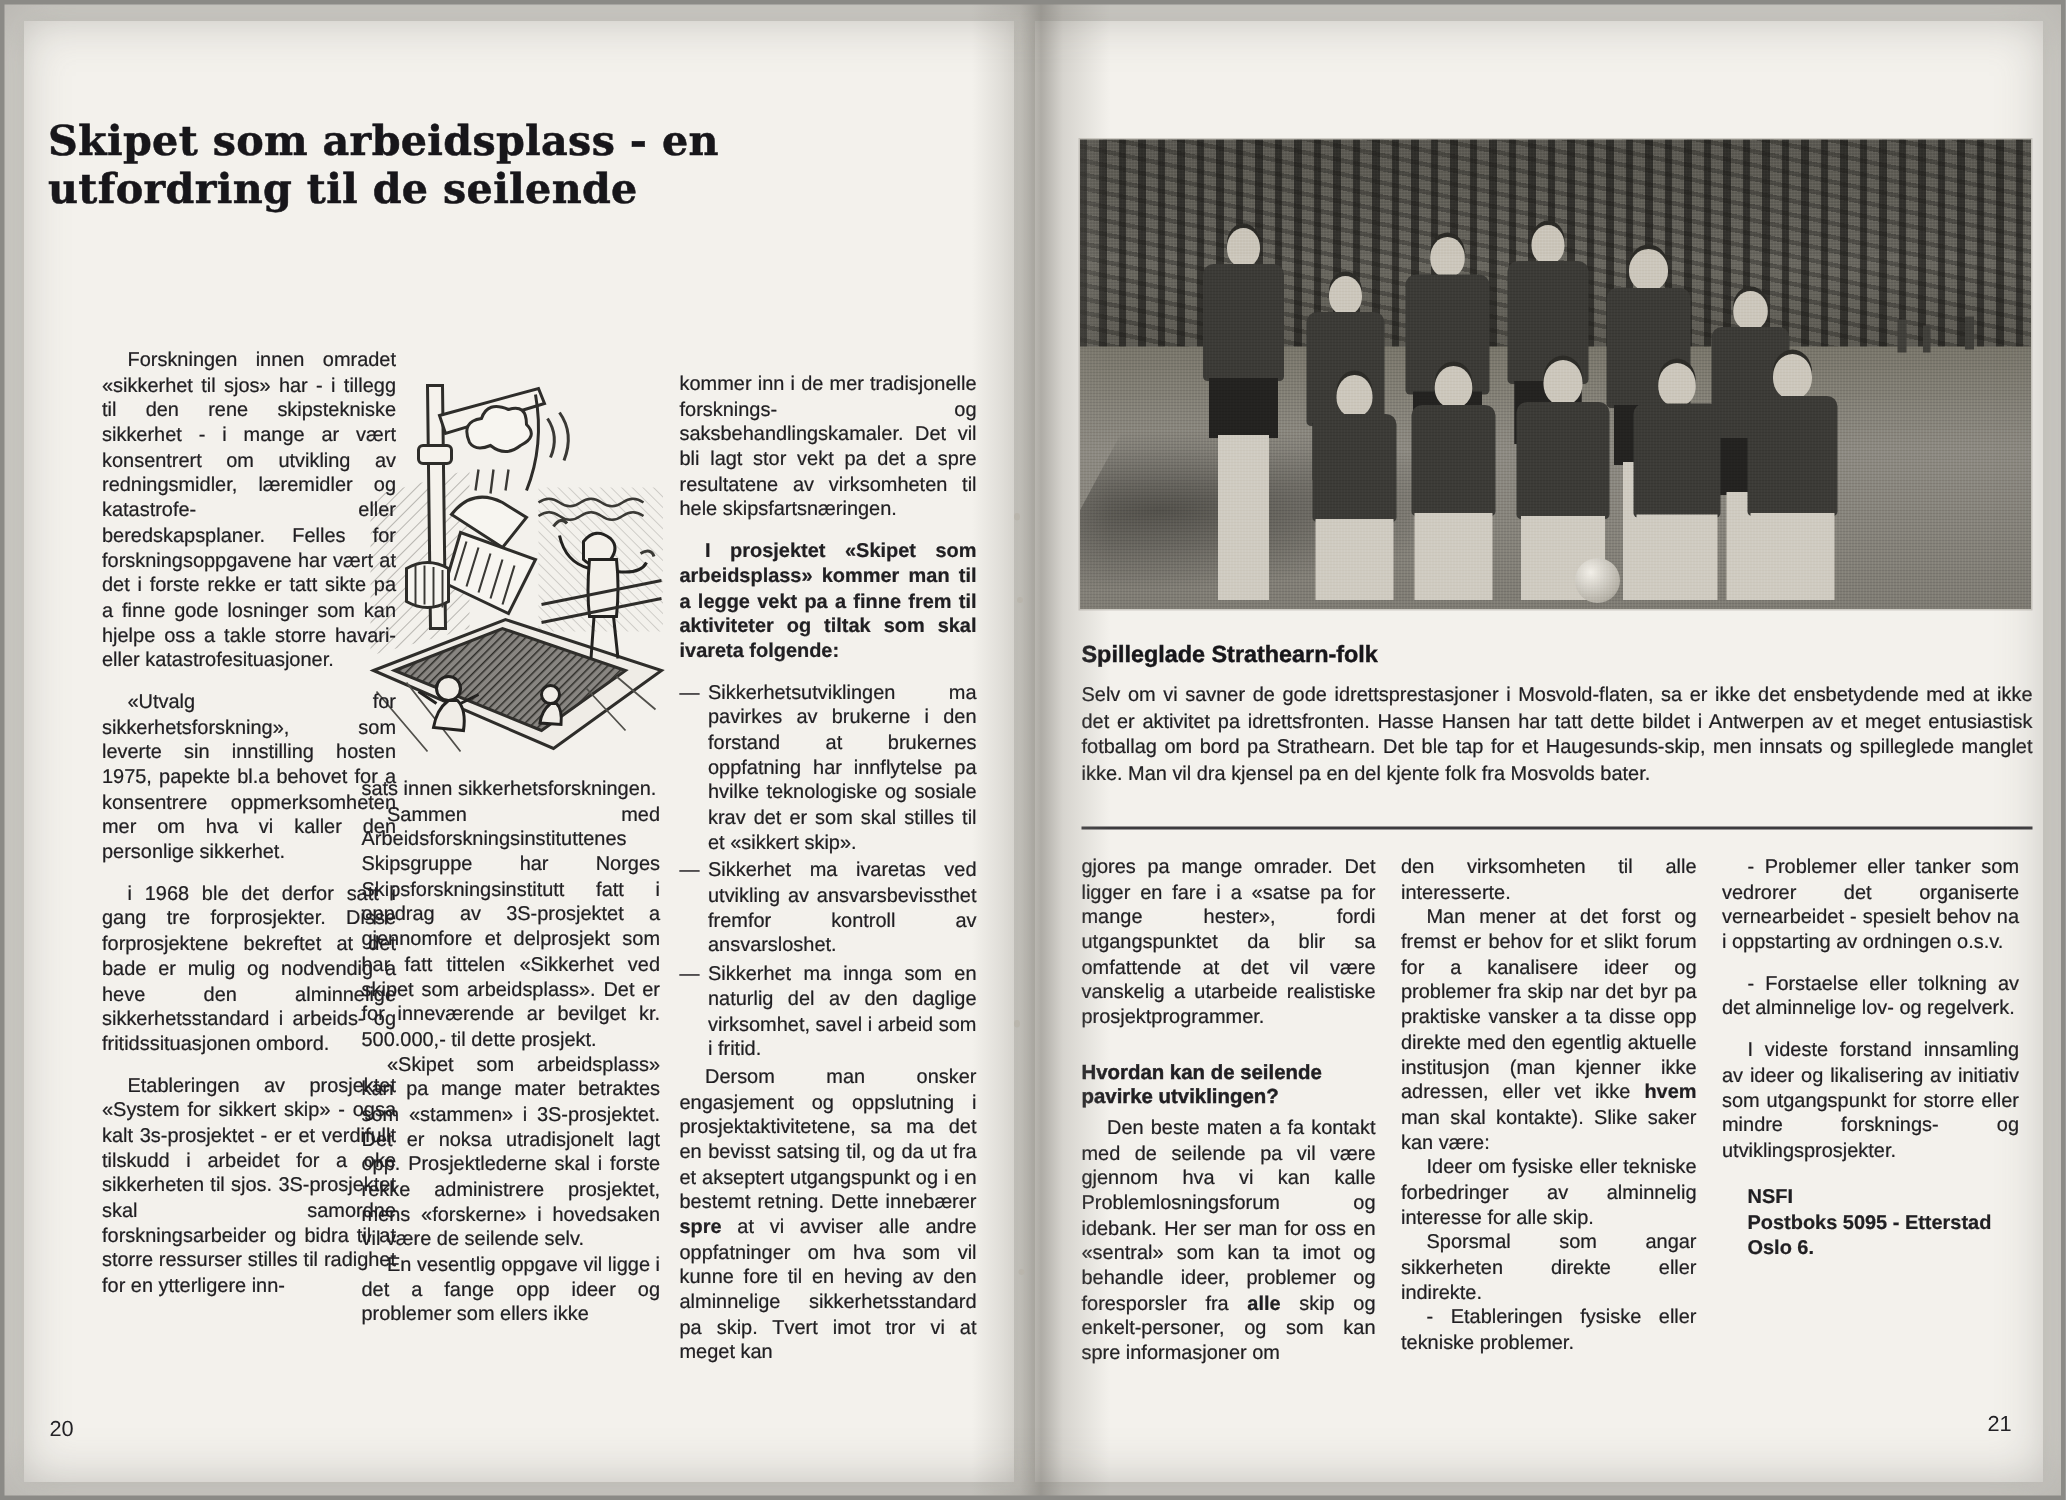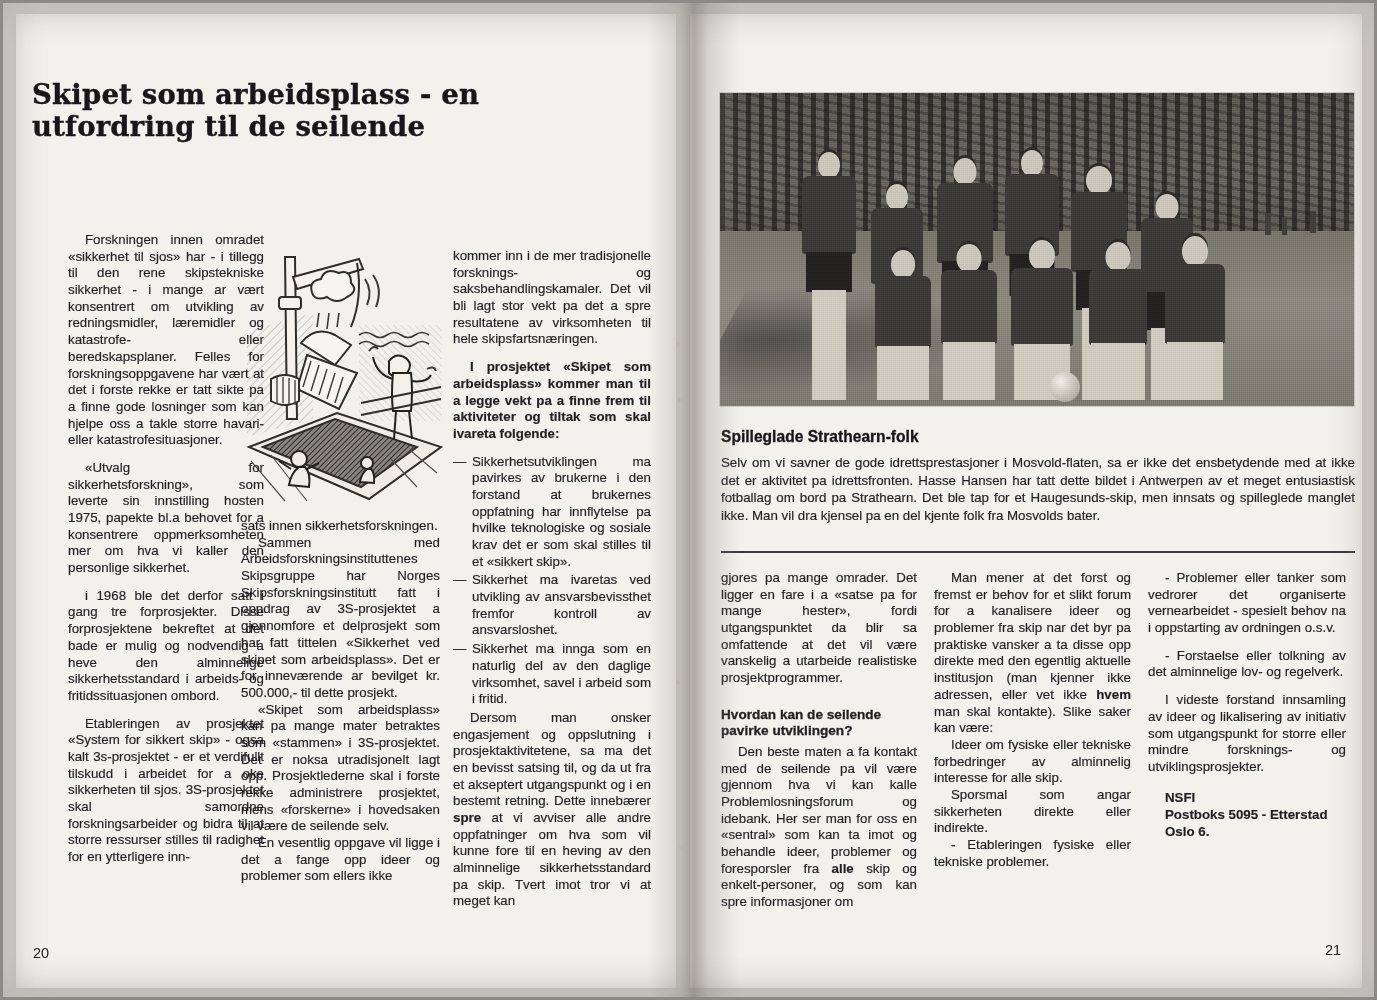--- a/index.html
+++ b/index.html
@@ -468,20 +468,21 @@
   <div class="rule"></div>
 
   <div class="col" id="col-r1">
     <p class="noindent">gjores pa mange omrader. Det ligger en fare i a «satse pa for mange hester», fordi utgangspunktet da blir sa omfattende at det vil være vanskelig a utarbeide realistiske prosjektprogrammer.</p>
     <div class="spacer-md"></div>
     <h3 class="subhead">Hvordan kan de seilende pavirke utviklingen?</h3>
     <p class="tight" style="margin-top:4px;"><span>Den beste maten a fa kontakt med de seilende pa vil være gjennom hva vi kan kalle Problemlosningsforum og idebank. Her ser man for oss en «sentral» som kan ta imot og behandle ideer, problemer og foresporsler fra </span><b>alle</b><span> skip og enkelt-personer, og som kan spre informasjoner om</span></p>
   </div>
 
   <div class="col" id="col-r2">
+    <p class="noindent">den virksomheten til alle interesserte.</p>
     <p class="tight"><span>Man mener at det forst og fremst er behov for et slikt forum for a kanalisere ideer og problemer fra skip nar det byr pa praktiske vansker a ta disse opp direkte med den egentlig aktuelle institusjon (man kjenner ikke adressen, eller vet ikke </span><b>hvem</b><span> man skal kontakte). Slike saker kan være:</span></p>
     <p class="tight">Ideer om fysiske eller tekniske forbedringer av alminnelig interesse for alle skip.</p>
     <p class="tight">Sporsmal som angar sikkerheten direkte eller indirekte.</p>
     <p class="tight">- Etableringen fysiske eller tekniske problemer.</p>
   </div>
 
   <div class="col" id="col-r3">
     <p>- Problemer eller tanker som vedrorer det organiserte vernearbeidet - spesielt behov na i oppstarting av ordningen o.s.v.</p>
     <p>- Forstaelse eller tolkning av det alminnelige lov- og regelverk.</p>
     <p>I videste forstand innsamling av ideer og likalisering av initiativ som utgangspunkt for storre eller mindre forsknings- og utviklingsprosjekter.</p>

